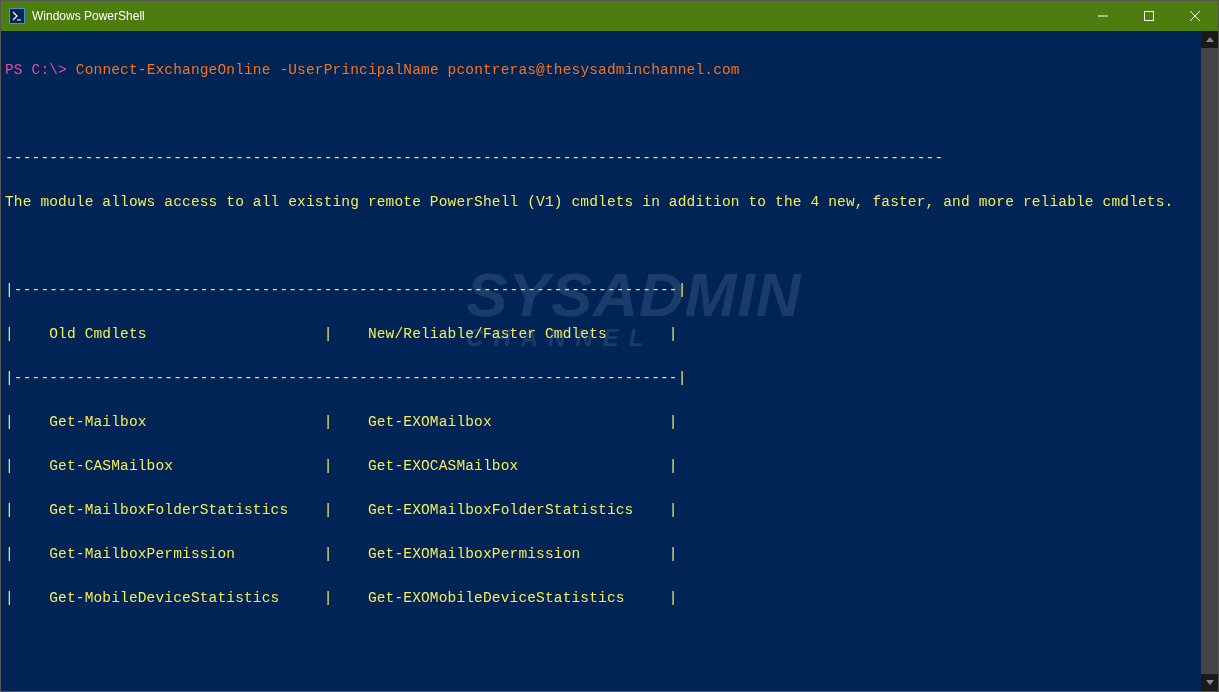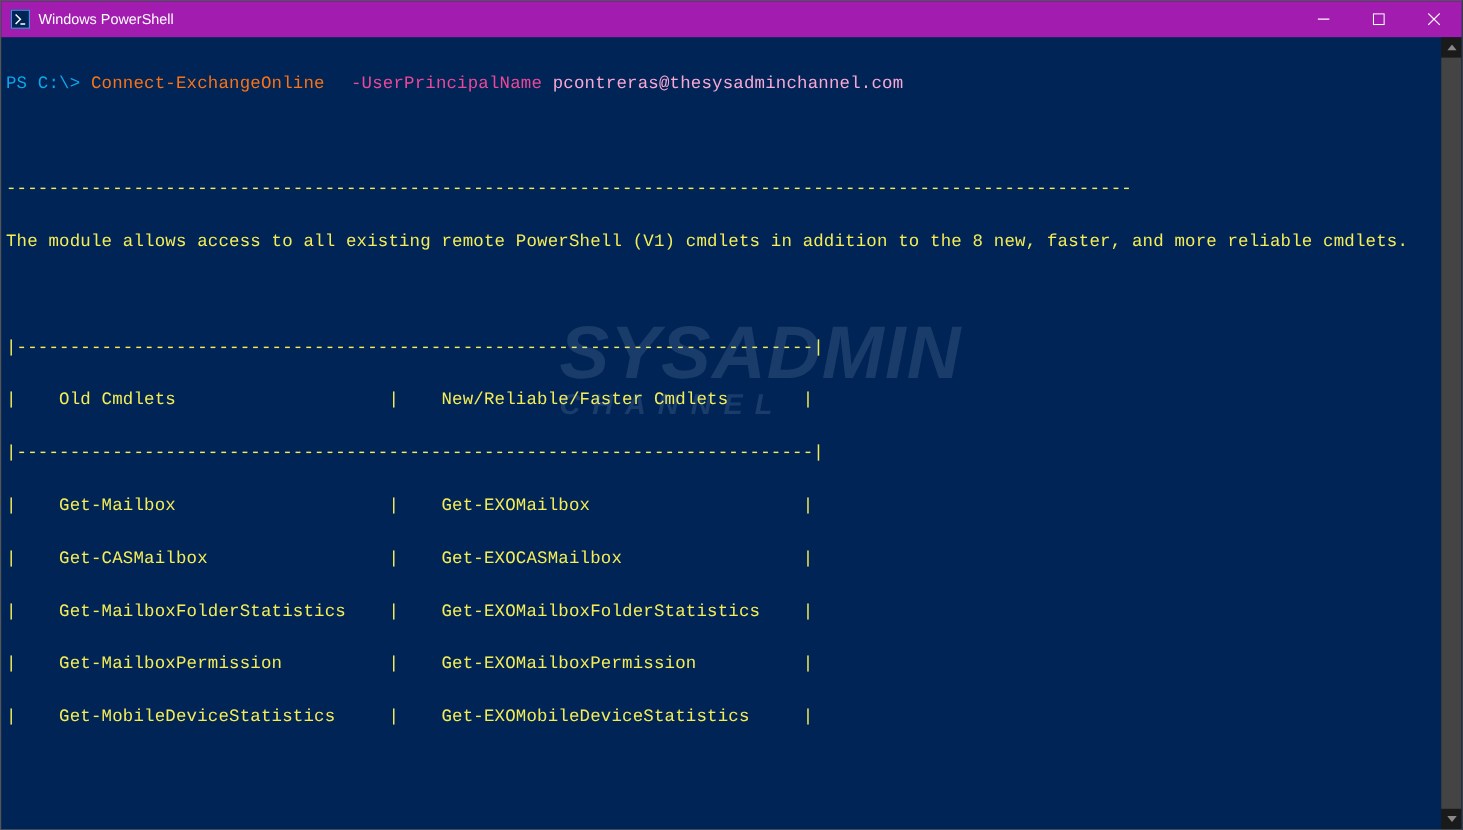--- a/index.html
+++ b/index.html
@@ -13,21 +13,21 @@
     .window {
       width: 100%;
       height: 100%;
       background: #012456;
       display: flex;
       flex-direction: column;
       border: 1px solid #555;
     }
     .titlebar {
       height: 30px;
-      background: #a21caf;
+      background: #4d7c0f;
       color: #fff;
       display: flex;
       align-items: center;
       padding-left: 8px;
       font-family: 'Segoe UI', sans-serif;
       font-size: 12px;
     }
     .titlebar-icon {
       width: 16px;
       height: 16px;
@@ -76,24 +76,24 @@
     }
     .scroll-arrow {
       height: 17px;
       display: flex;
       align-items: center;
       justify-content: center;
       color: #888;
     }
     .scroll-track { flex: 1; background: #1a1a1a; position: relative; }
     .scroll-thumb { position: absolute; top: 0; left: 0; right: 0; height: 100%; background: #444; }
-    .prompt-white { color: #0ea5e9; }
+    .prompt-white { color: #ec4899; }
     .cmd-yellow { color: #f97316; }
-    .param-gray { color: #ec4899; margin-left: 13px; }
-    .arg-white { color: #f9a8d4; margin-top: 16px; }
+    .param-gray { color: #f97316; }
+    .arg-white { color: #f97316; margin-top: 16px; }
     .output { color: #f4ed56; }
     .line { min-height: 22px; }
     .watermark {
       position: absolute;
       top: 42%;
       left: 52%;
       transform: translate(-50%, -50%);
       font-family: Arial, sans-serif;
       font-weight: 900;
       font-size: 62px;
@@ -142,21 +142,21 @@
       </div>
     </div>
   </div>
 
   <div class="terminal-body">
 
     <div class="terminal">
 <div class="line"><span class="prompt-white">PS C:\&gt;</span> <span class="cmd-yellow">Connect-ExchangeOnline</span> <span class="param-gray">-UserPrincipalName</span> <span class="arg-white">pcontreras@thesysadminchannel.com</span></div>
 <div class="line"></div>
 <div class="line output">----------------------------------------------------------------------------------------------------------</div>
-<div class="line output">The module allows access to all existing remote PowerShell (V1) cmdlets in addition to the 8 new, faster, and more reliable cmdlets.</div>
+<div class="line output">The module allows access to all existing remote PowerShell (V1) cmdlets in addition to the 4 new, faster, and more reliable cmdlets.</div>
 <div class="line"></div>
 <div class="line output">|---------------------------------------------------------------------------|</div>
 <div class="line output">|    Old Cmdlets                    |    New/Reliable/Faster Cmdlets       |</div>
 <div class="line output">|---------------------------------------------------------------------------|</div>
 <div class="line output">|    Get-Mailbox                    |    Get-EXOMailbox                    |</div>
 <div class="line output">|    Get-CASMailbox                 |    Get-EXOCASMailbox                 |</div>
 <div class="line output">|    Get-MailboxFolderStatistics    |    Get-EXOMailboxFolderStatistics    |</div>
 <div class="line output">|    Get-MailboxPermission          |    Get-EXOMailboxPermission          |</div>
 <div class="line output">|    Get-MobileDeviceStatistics     |    Get-EXOMobileDeviceStatistics     |</div>
 

